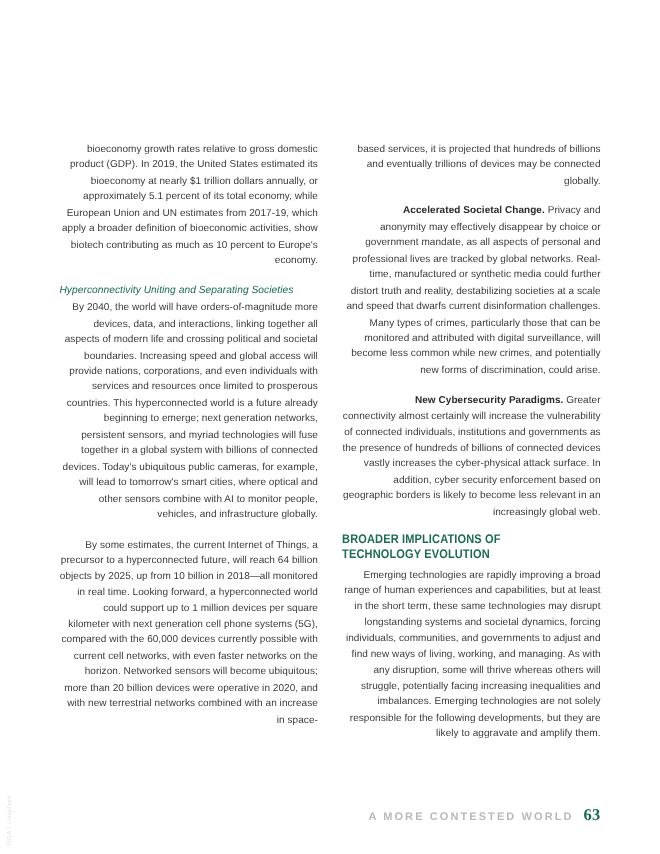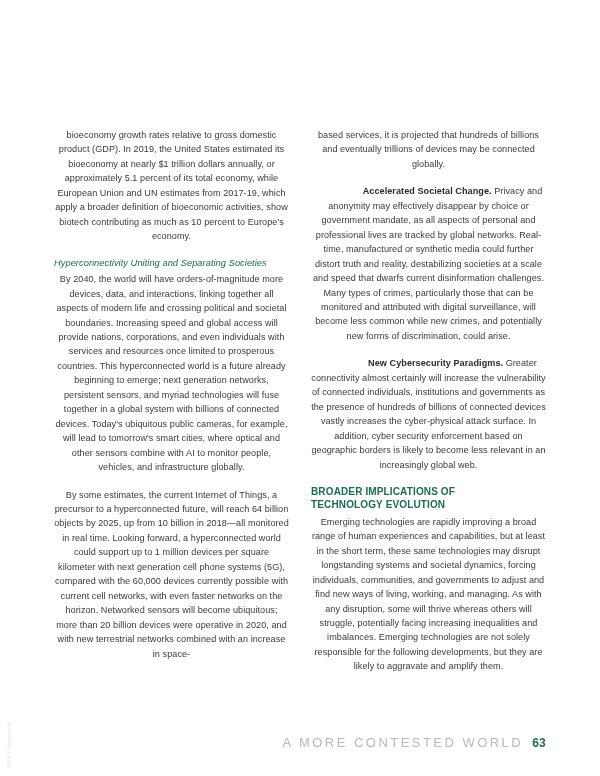--- a/index.html
+++ b/index.html
@@ -30,21 +30,21 @@
   }
   .column {
     width: 235px;
     display: block;
   }
   p.body-text {
     margin: 0 0 13px 0;
     font-size: 9.1px;
     line-height: 14.45px;
     color: #3a3a3c;
-    text-align: center;
+    text-align: right;
     letter-spacing: 0.006em;
     font-family: "Liberation Sans", sans-serif;
   }
   p.body-text:last-child {
     margin-bottom: 0;
   }
   .lead-in {
     font-weight: bold;
     color: #2b2b2d;
     margin-left: 48px;
@@ -72,31 +72,32 @@
   }
   .footer {
     position: absolute;
     right: 54px;
     bottom: 26px;
     display: flex;
     align-items: baseline;
     gap: 9px;
   }
   .running-head {
-    font-size: 13px;
+    font-size: 10px;
     letter-spacing: 0.19em;
     color: #b9b9bb;
     text-transform: uppercase;
-    font-weight: normal;
+    font-weight: bold;
   }
   .page-number {
-    font-size: 12px;
+    font-size: 15px;
     font-weight: bold;
     color: #1d6b52;
     letter-spacing: 0.02em;
+    font-family: Liberation Serif, serif;
   }
   .margin-credit {
     position: absolute;
     left: 12px;
     bottom: 8px;
     transform: rotate(-90deg);
     transform-origin: left bottom;
     font-size: 5.4px;
     letter-spacing: 0.09em;
     color: #e2e2e4;

